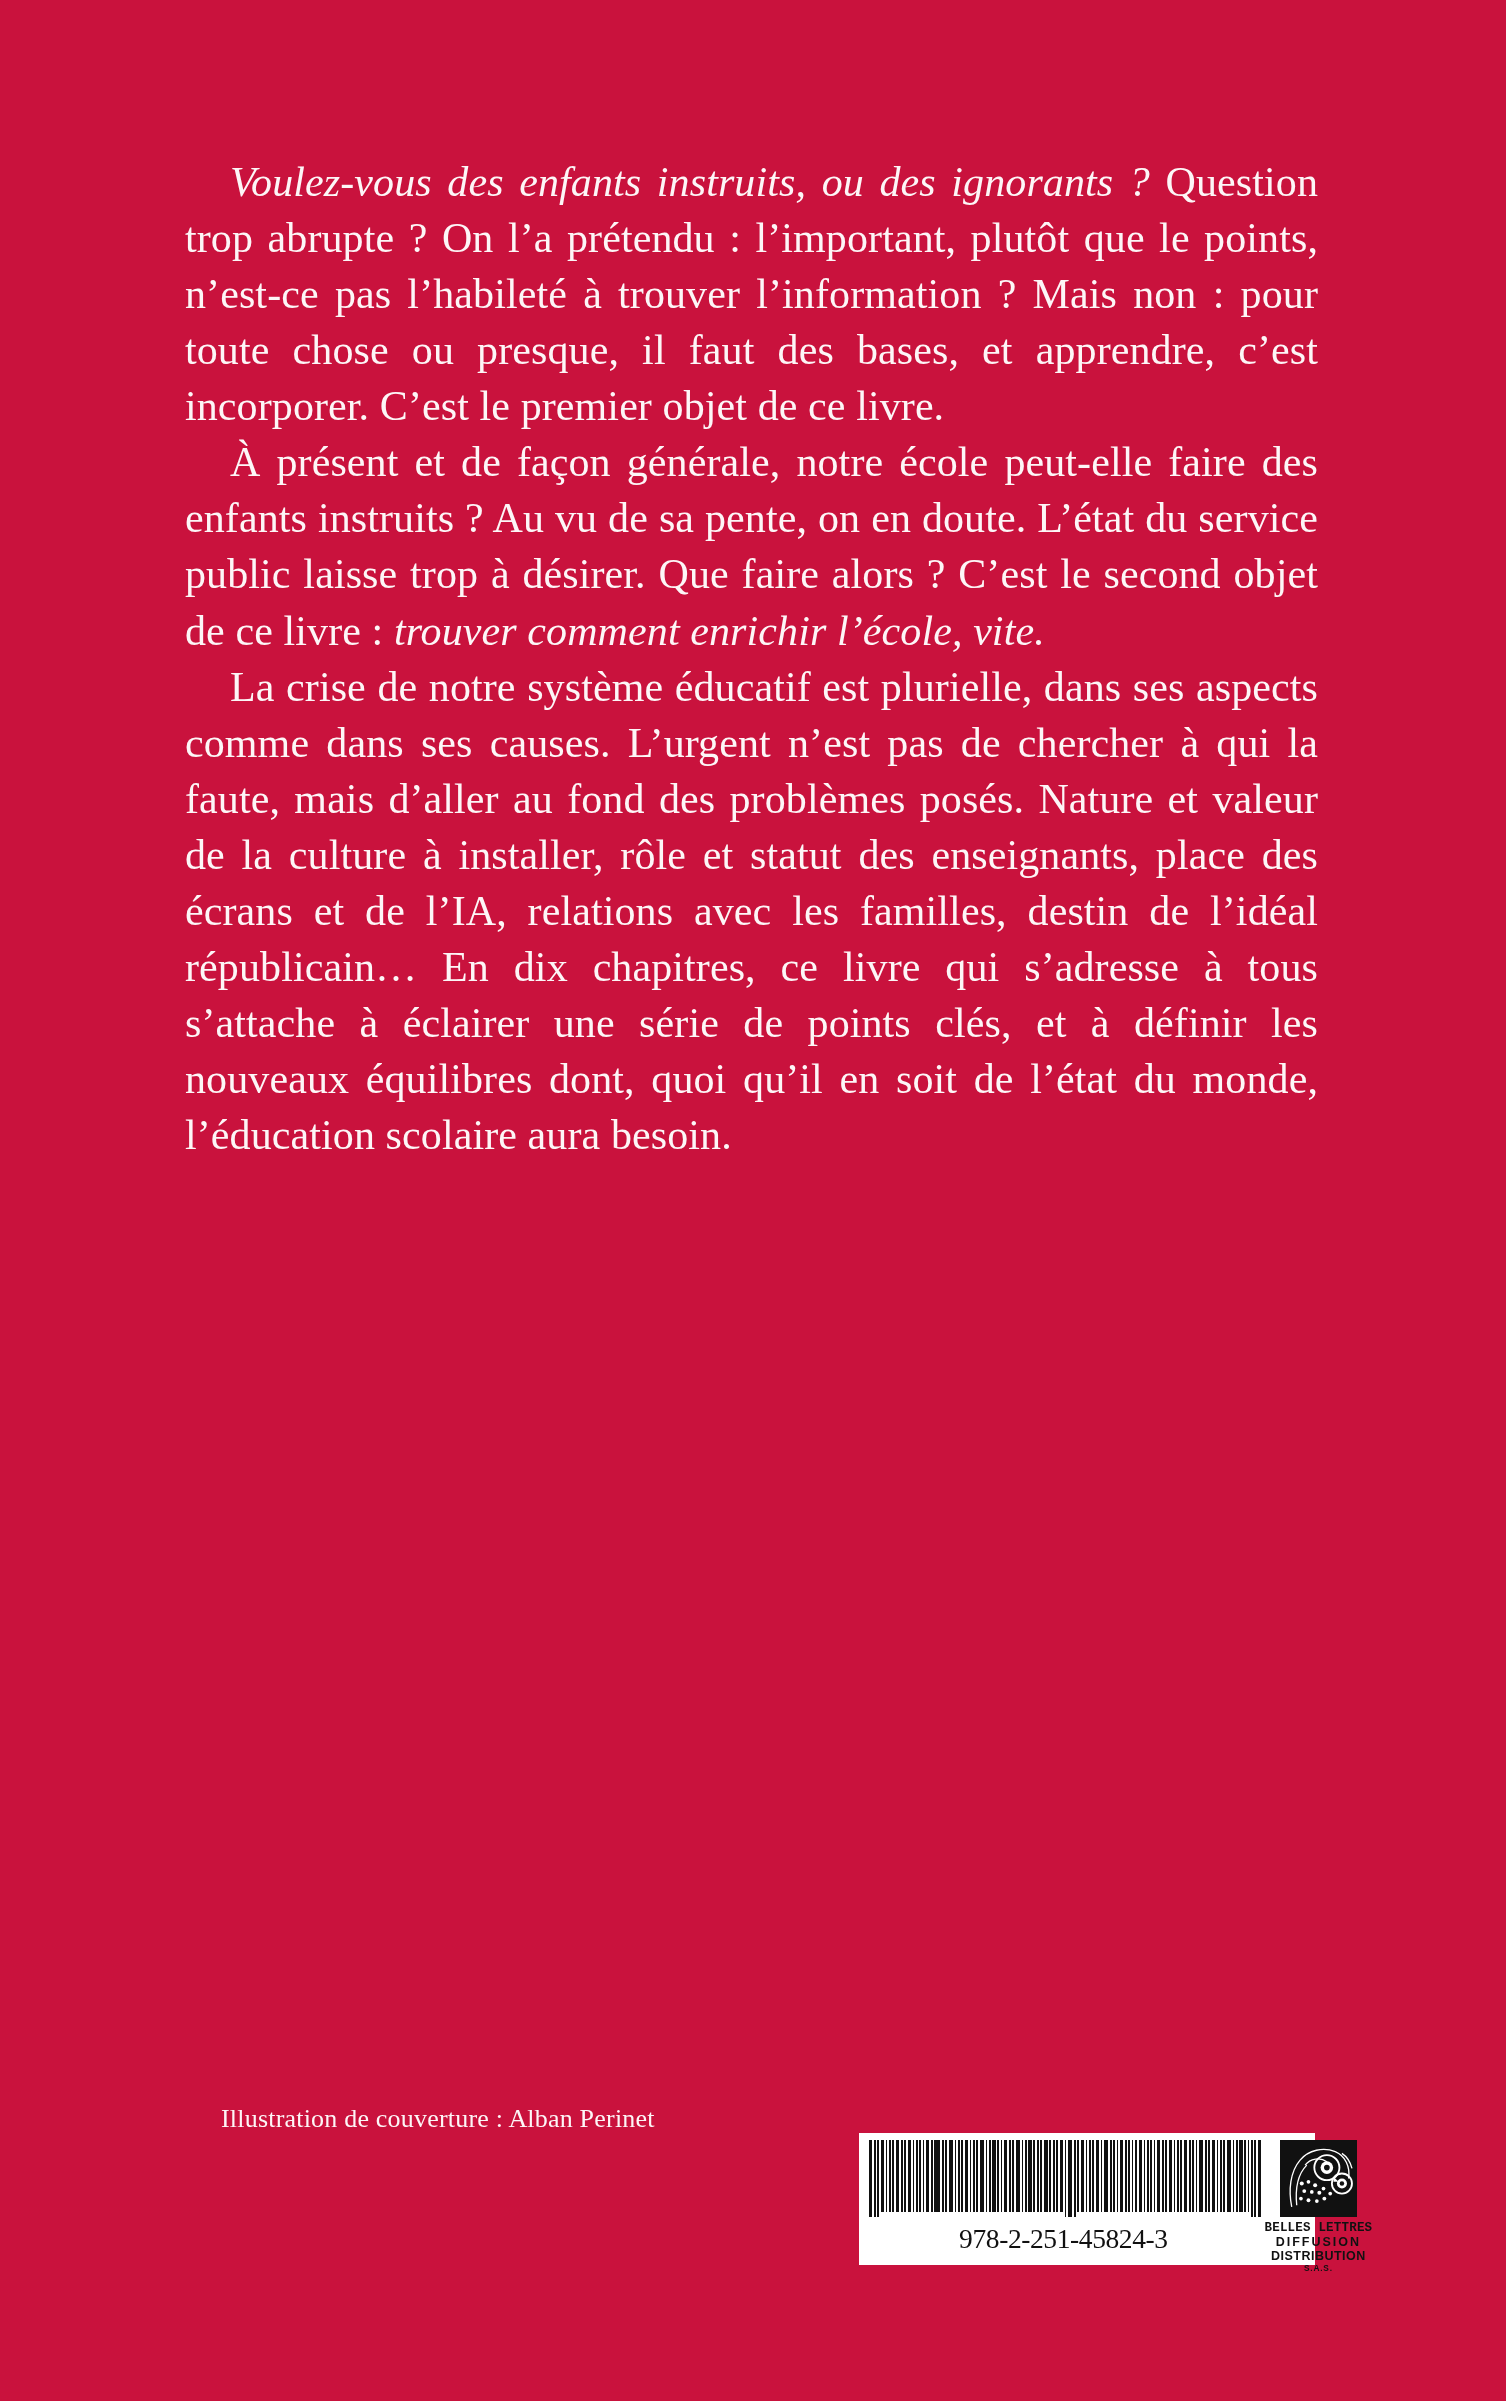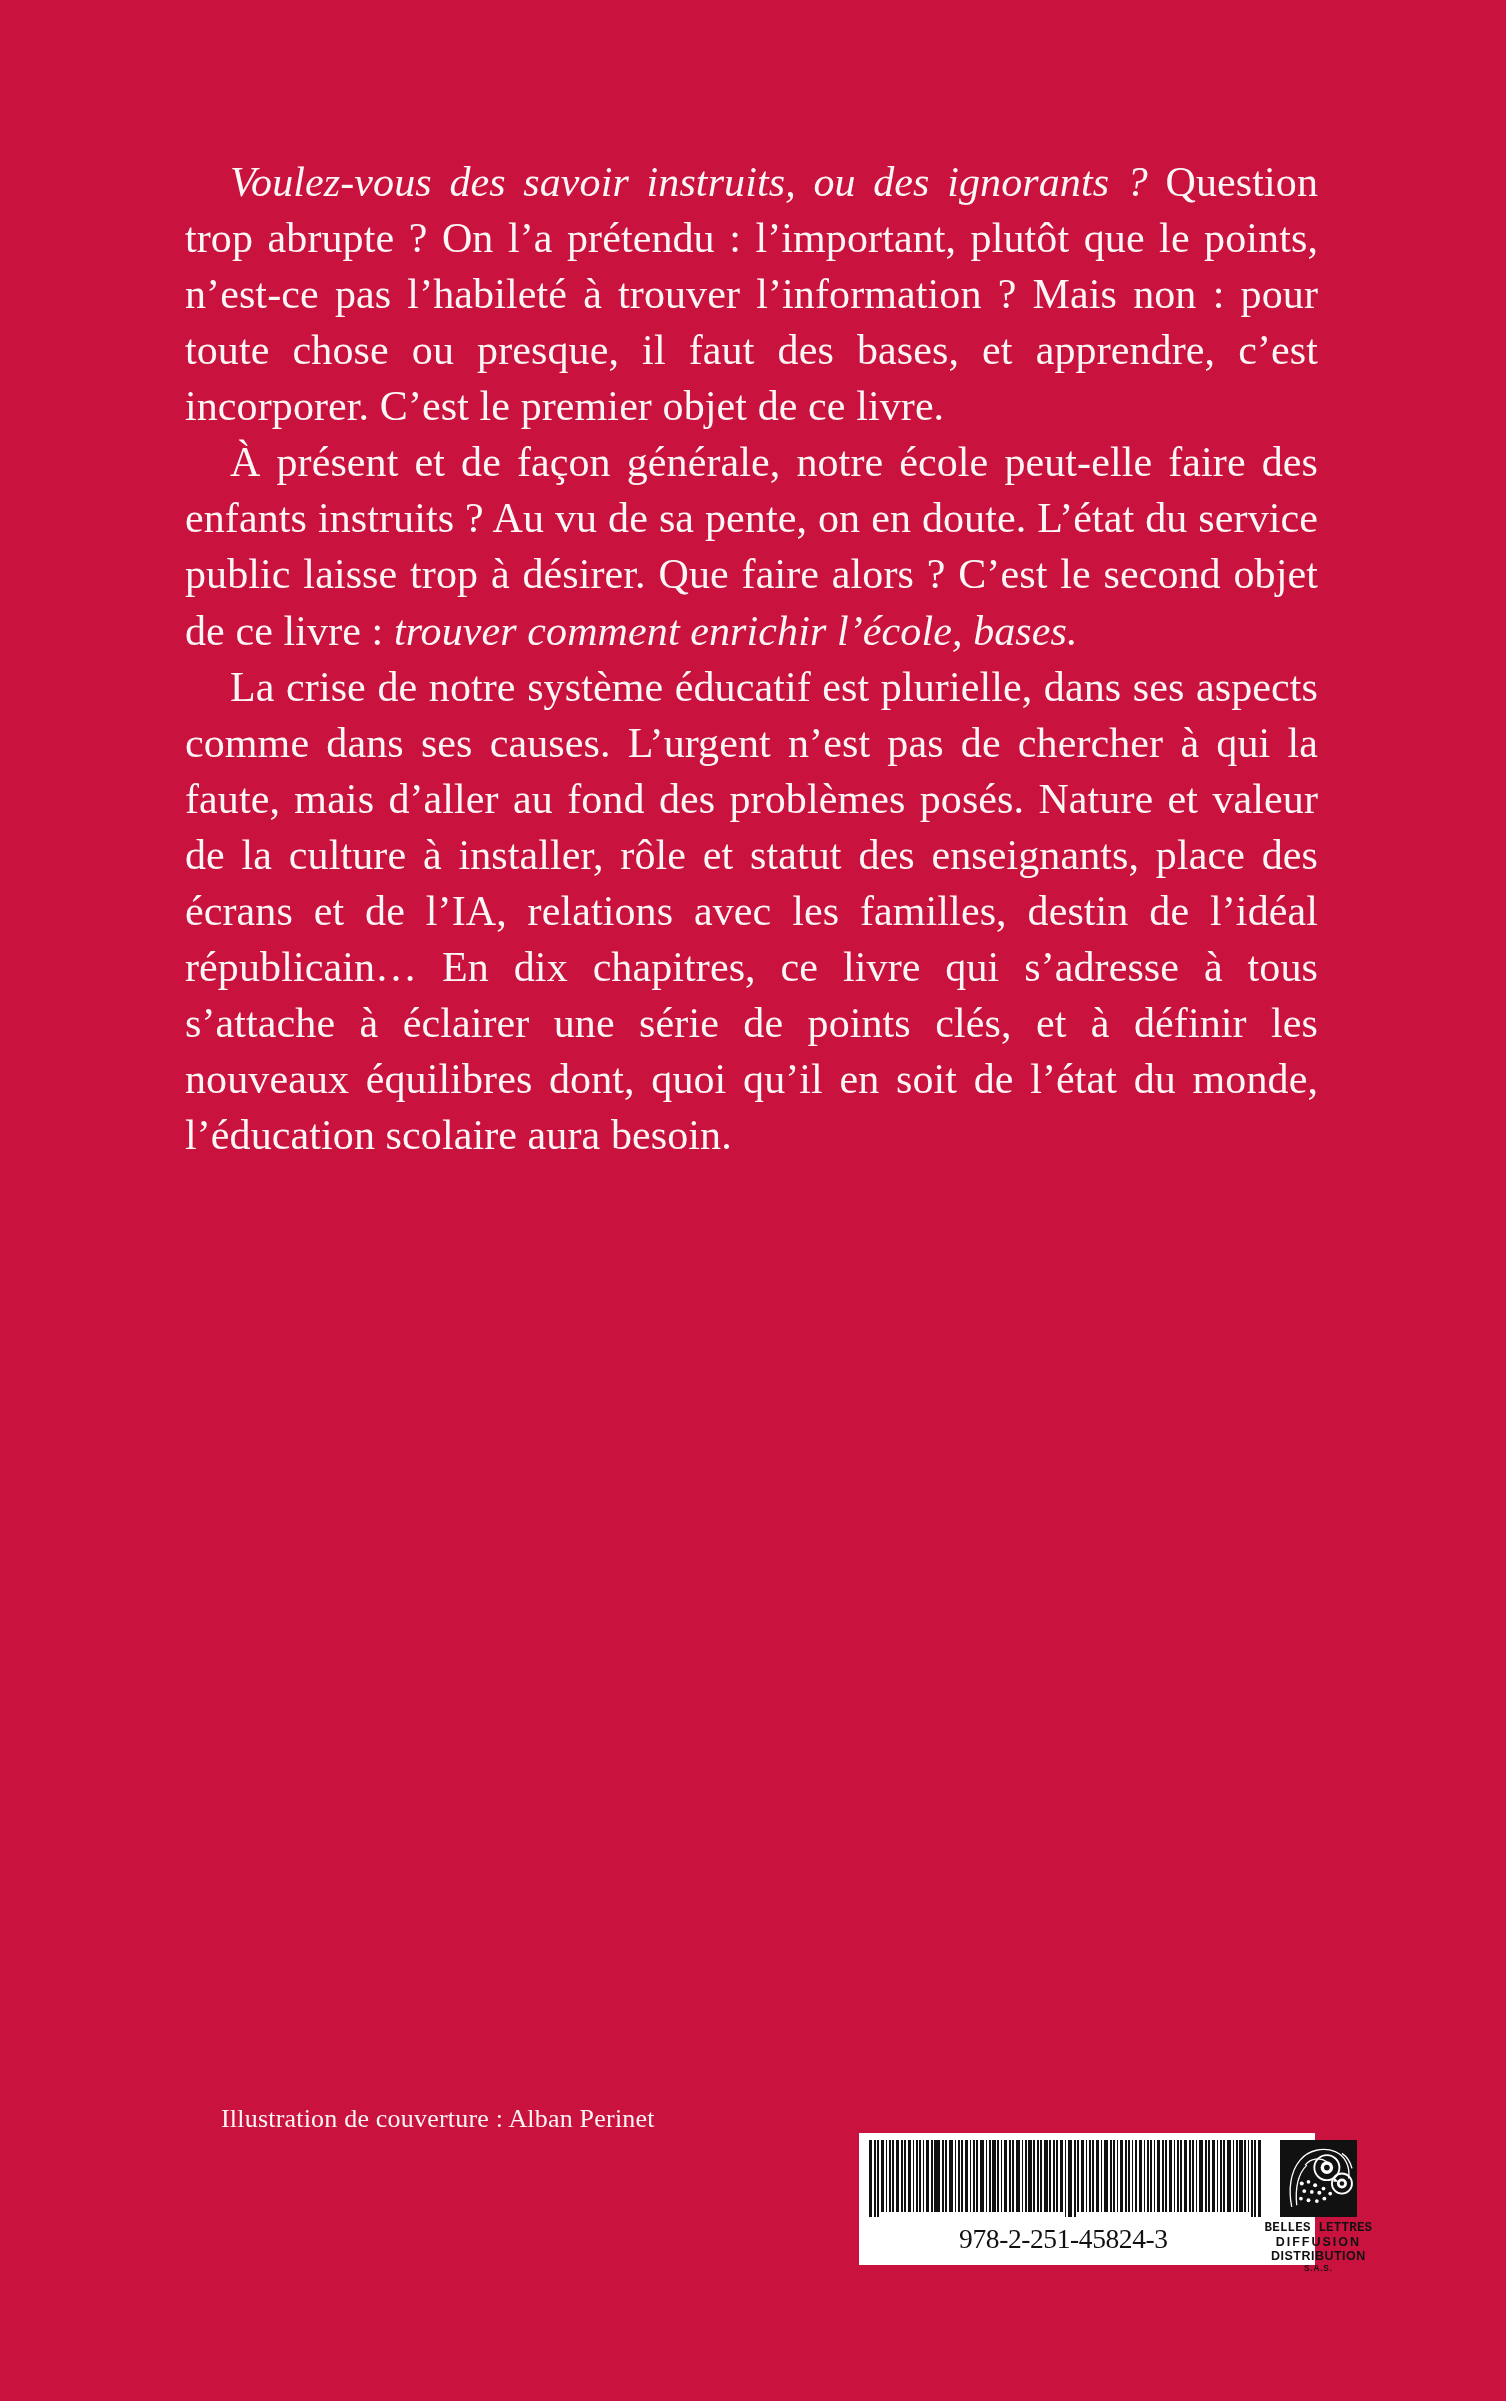--- a/index.html
+++ b/index.html
@@ -157,22 +157,22 @@
     letter-spacing: 0.8px;
     margin-top: 0.8px;
   }
 </style>
 </head>
 <body>
 
 <div class="page">
 
   <div class="blurb">
-    <p class="first"><span class="it">Voulez-vous des savoir instruits, ou des ignorants ?</span><span> Question trop abrupte ? On l’a prétendu : l’important, plutôt que le points, n’est-ce pas l’habileté à trouver l’information ? Mais non : pour toute chose ou presque, il faut des bases, et apprendre, c’est incorporer. C’est le premier objet de ce livre.</span></p>
-    <p><span>À présent et de façon générale, notre école peut-elle faire des enfants instruits ? Au vu de sa pente, on en doute. L’état du service public laisse trop à désirer. Que faire alors ? C’est le second objet de ce livre : </span><span class="it">trouver comment enrichir l’école, bases.</span></p>
+    <p class="first"><span class="it">Voulez-vous des enfants instruits, ou des ignorants ?</span><span> Question trop abrupte ? On l’a prétendu : l’important, plutôt que le points, n’est-ce pas l’habileté à trouver l’information ? Mais non : pour toute chose ou presque, il faut des bases, et apprendre, c’est incorporer. C’est le premier objet de ce livre.</span></p>
+    <p><span>À présent et de façon générale, notre école peut-elle faire des enfants instruits ? Au vu de sa pente, on en doute. L’état du service public laisse trop à désirer. Que faire alors ? C’est le second objet de ce livre : </span><span class="it">trouver comment enrichir l’école, vite.</span></p>
     <p><span>La crise de notre système éducatif est plurielle, dans ses aspects comme dans ses causes. L’urgent n’est pas de chercher à qui la faute, mais d’aller au fond des problèmes posés. Nature et valeur de la culture à installer, rôle et statut des enseignants, place des écrans et de l’IA, relations avec les familles, destin de l’idéal républicain… En dix chapitres, ce livre qui s’adresse à tous s’attache à éclairer une série de points clés, et à définir les nouveaux équilibres dont, quoi qu’il en soit de l’état du monde, l’éducation scolaire aura besoin.</span></p>
   </div>
 
   <div class="credit-line">Illustration de couverture : Alban Perinet</div>
 
 
   <div class="barcode-block">
     <div class="barcode-left">
       <div class="bars">
           <span style="width: 3.3px; height: 77px;"></span>

